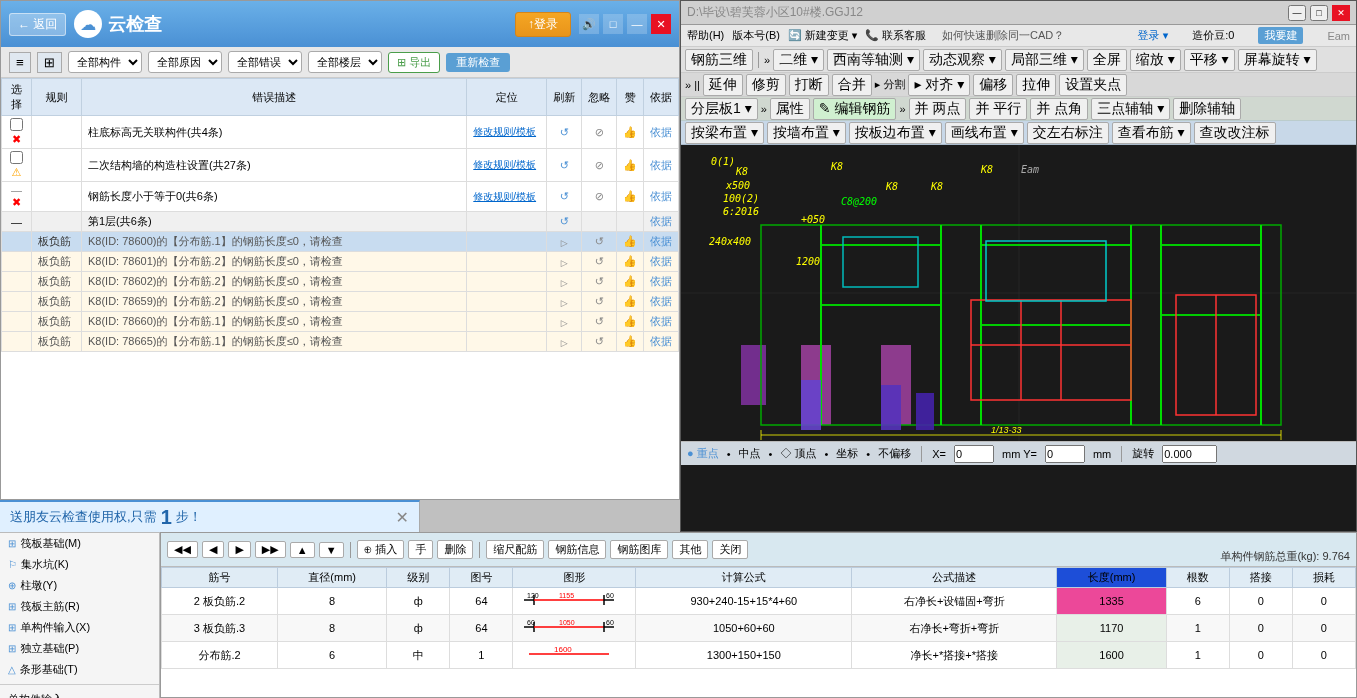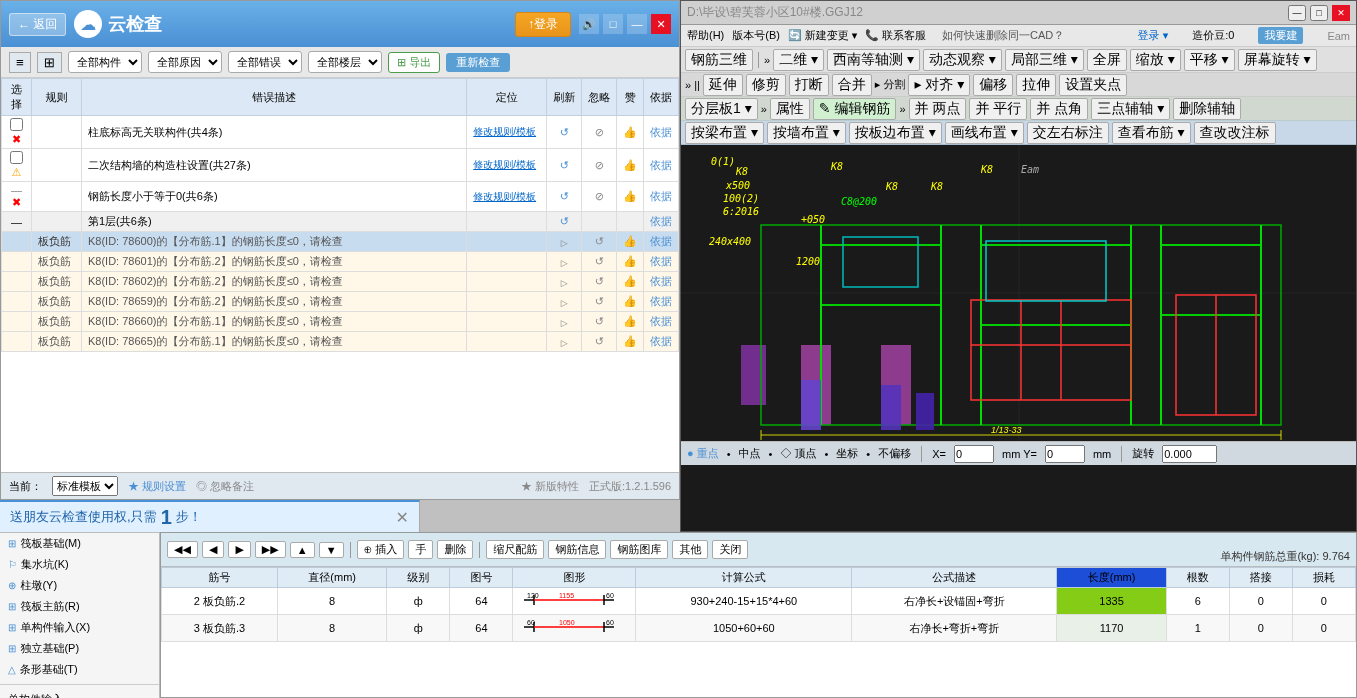--- a/index.html
+++ b/index.html
@@ -556,30 +556,20 @@
           <td></td>
           <td style="text-align:center;"><span style="color:#888;font-size:9px;">▷</span></td>
           <td style="text-align:center;"><span style="color:#888;">↺</span></td>
           <td style="text-align:center;"><span style="color:#4a90d4;">👍</span></td>
           <td style="text-align:center;"><span style="color:#4a90d4;">依据</span></td>
         </tr>
       </tbody>
     </table>
   </div>
 
-  <div id="cloud-statusbar">
-    <span>当前：</span>
-    <select style="font-size:11px;height:20px;">
-      <option>标准模板</option>
-    </select>
-    <span style="color:#4a90d4;cursor:pointer;">★ 规则设置</span>
-    <span style="color:#888;cursor:pointer;">◎ 忽略备注</span>
-    <span style="color:#888;margin-left:auto;">★ 新版特性</span>
-    <span style="color:#888;">正式版:1.2.1.596</span>
-  </div>
 </div>
 
 <div id="promo-bar">
   <span>送朋友云检查使用权,只需</span>
   <span class="step-num">1</span>
   <span>步！</span>
   <span class="close-x">✕</span>
 </div>
 
 <div id="left-nav">
@@ -669,21 +659,21 @@
               <line x1="15" y1="10" x2="85" y2="10" stroke="red" stroke-width="1.5"></line>
               <line x1="85" y1="5" x2="85" y2="15" stroke="black" stroke-width="1.5"></line>
               <line x1="85" y1="10" x2="95" y2="10" stroke="black" stroke-width="1.5"></line>
               <text x="8" y="8" font-size="7" fill="black">120</text>
               <text x="40" y="8" font-size="7" fill="red">1155</text>
               <text x="87" y="8" font-size="7" fill="black">60</text>
             </svg>
           </td>
           <td>930+240-15+15*4+60</td>
           <td>右净长+设锚固+弯折</td>
-          <td style="text-align:center;background:#84cc16;">1335</td>
+          <td style="text-align:center;background:#ec4899;">1335</td>
           <td style="text-align:center;">6</td>
           <td style="text-align:center;">0</td>
           <td style="text-align:center;">0</td>
         </tr>
         <tr>
           <td>3 板负筋.3</td>
           <td style="text-align:center;">8</td>
           <td style="text-align:center;">ф</td>
           <td style="text-align:center;">64</td>
           <td>
@@ -698,20 +688,38 @@
               <text x="87" y="8" font-size="7" fill="black">60</text>
             </svg>
           </td>
           <td>1050+60+60</td>
           <td>右净长+弯折+弯折</td>
           <td style="text-align:center;background:#e8f0e8;">1170</td>
           <td style="text-align:center;">1</td>
           <td style="text-align:center;">0</td>
           <td style="text-align:center;">0</td>
         </tr>
+        <tr>
+          <td>分布筋.2</td>
+          <td style="text-align:center;">6</td>
+          <td style="text-align:center;">中</td>
+          <td style="text-align:center;">1</td>
+          <td>
+            <svg width="110" height="20">
+              <line x1="10" y1="10" x2="90" y2="10" stroke="red" stroke-width="1.5"></line>
+              <text x="35" y="8" font-size="8" fill="red">1600</text>
+            </svg>
+          </td>
+          <td>1300+150+150</td>
+          <td>净长+*搭接+*搭接</td>
+          <td style="text-align:center;background:#e8f0e8;">1600</td>
+          <td style="text-align:center;">1</td>
+          <td style="text-align:center;">0</td>
+          <td style="text-align:center;">0</td>
+        </tr>
       </tbody>
     </table>
   </div>
 </div>
 
 <div id="cad-panel">
 
   <div id="cad-titlebar">
     <span class="cad-title-text">D:\毕设\碧芙蓉小区10#楼.GGJ12</span>
     <div style="margin-left:auto;display:flex;gap:4px;">

